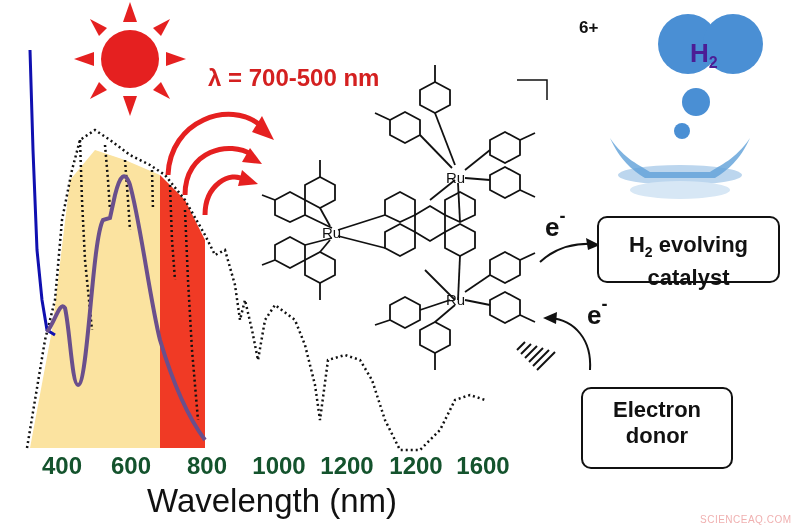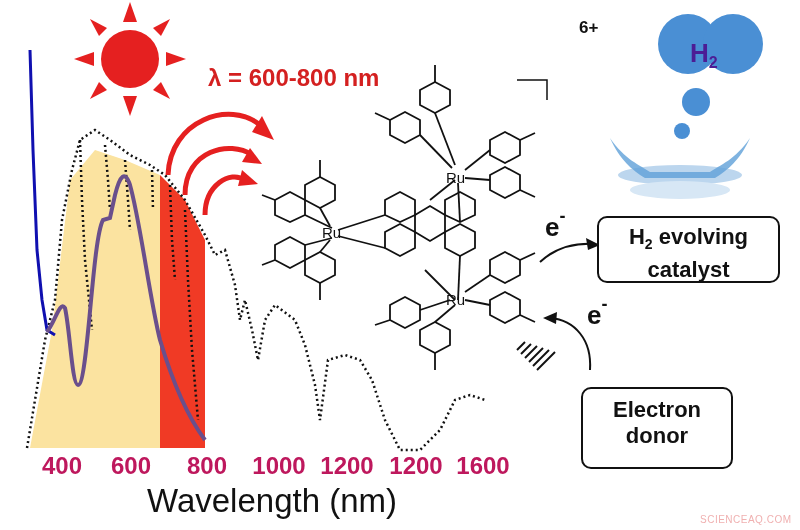--- a/index.html
+++ b/index.html
@@ -1,19 +1,19 @@
 <!DOCTYPE html>
 <html><head>
 <meta charset="utf-8">
 <style>
   html, body { margin:0; padding:0; background:#ffffff; }
   body { width:800px; height:530px; position:relative; overflow:hidden; font-family:"Liberation Sans", sans-serif; }
   .abs { position:absolute; }
   svg text { font-family:"Liberation Sans", sans-serif; }
-  .tick { position:absolute; top:452px; font-size:24px; font-weight:bold; color:#be185d; transform:translateX(-50%); white-space:nowrap; }
+  .tick { position:absolute; top:452px; font-size:24px; font-weight:bold; color:#14532d; transform:translateX(-50%); white-space:nowrap; }
   .xlabel { position:absolute; top:482px; left:272px; transform:translateX(-50%); font-size:33px; font-weight:normal; color:#111; white-space:nowrap; }
   .wavelabel { position:absolute; left:208px; top:64px; font-size:24px; font-weight:bold; color:#d42020; white-space:nowrap; }
   .box { position:absolute; border:2.5px solid #111; border-radius:10px; background:#fff; text-align:center; font-weight:bold; color:#111; font-size:22px; line-height:26px; box-sizing:border-box; }
   .charge { position:absolute; left:579px; top:18px; font-size:17px; font-weight:bold; color:#111; }
   .eminus { position:absolute; font-size:26px; font-weight:bold; color:#111; }
   .eminus sup { font-size:18px; position:relative; top:-4px; }
   .h2text { position:absolute; left:690px; top:38px; font-size:26px; font-weight:bold; color:#4c1d95; }
   .h2text sub { font-size:16px; }
   .watermark { position:absolute; left:700px; top:514px; font-size:10px; color:#f0b0b0; letter-spacing:0.5px; }
 </style>
@@ -150,29 +150,29 @@
     <circle cx="682" cy="131" r="8"></circle>
   </g>
 
   <g>
     <ellipse cx="680" cy="175" rx="62" ry="10" fill="#bcd6ee"></ellipse>
     <path d="M610,138 C625,160 640,165 650,172 L710,172 C720,165 735,160 750,138 C740,160 728,170 715,178 L645,178 C632,170 620,160 610,138 Z" fill="#5fa0d8" opacity="0.8"></path>
     <ellipse cx="680" cy="190" rx="50" ry="9" fill="#d7e7f5"></ellipse>
   </g>
 </svg>
 
-<div class="wavelabel">λ = 600-800 nm</div>
+<div class="wavelabel">λ = 700-500 nm</div>
 <div class="charge">6+</div>
 
 <div class="h2text"><span>H</span><sub>2</sub></div>
 
 <div class="eminus" style="left:545px;top:210px"><span>e</span><sup>-</sup></div>
 <div class="eminus" style="left:587px;top:298px"><span>e</span><sup>-</sup></div>
 
-<div class="box" style="left:597px;top:216px;width:183px;height:67px;padding-top:6px">
+<div class="box" style="left:597px;top:216px;width:183px;height:67px;padding-top:14px">
   <div><span>H</span><sub style="font-size:14px">2</sub><span> evolving</span></div>
   <div>catalyst</div>
 </div>
 
 <div class="box" style="left:581px;top:387px;width:152px;height:82px;padding-top:8px">
   <div>Electron</div>
   <div>donor</div>
 </div>
 
 <div class="tick" style="left:62px">400</div>

